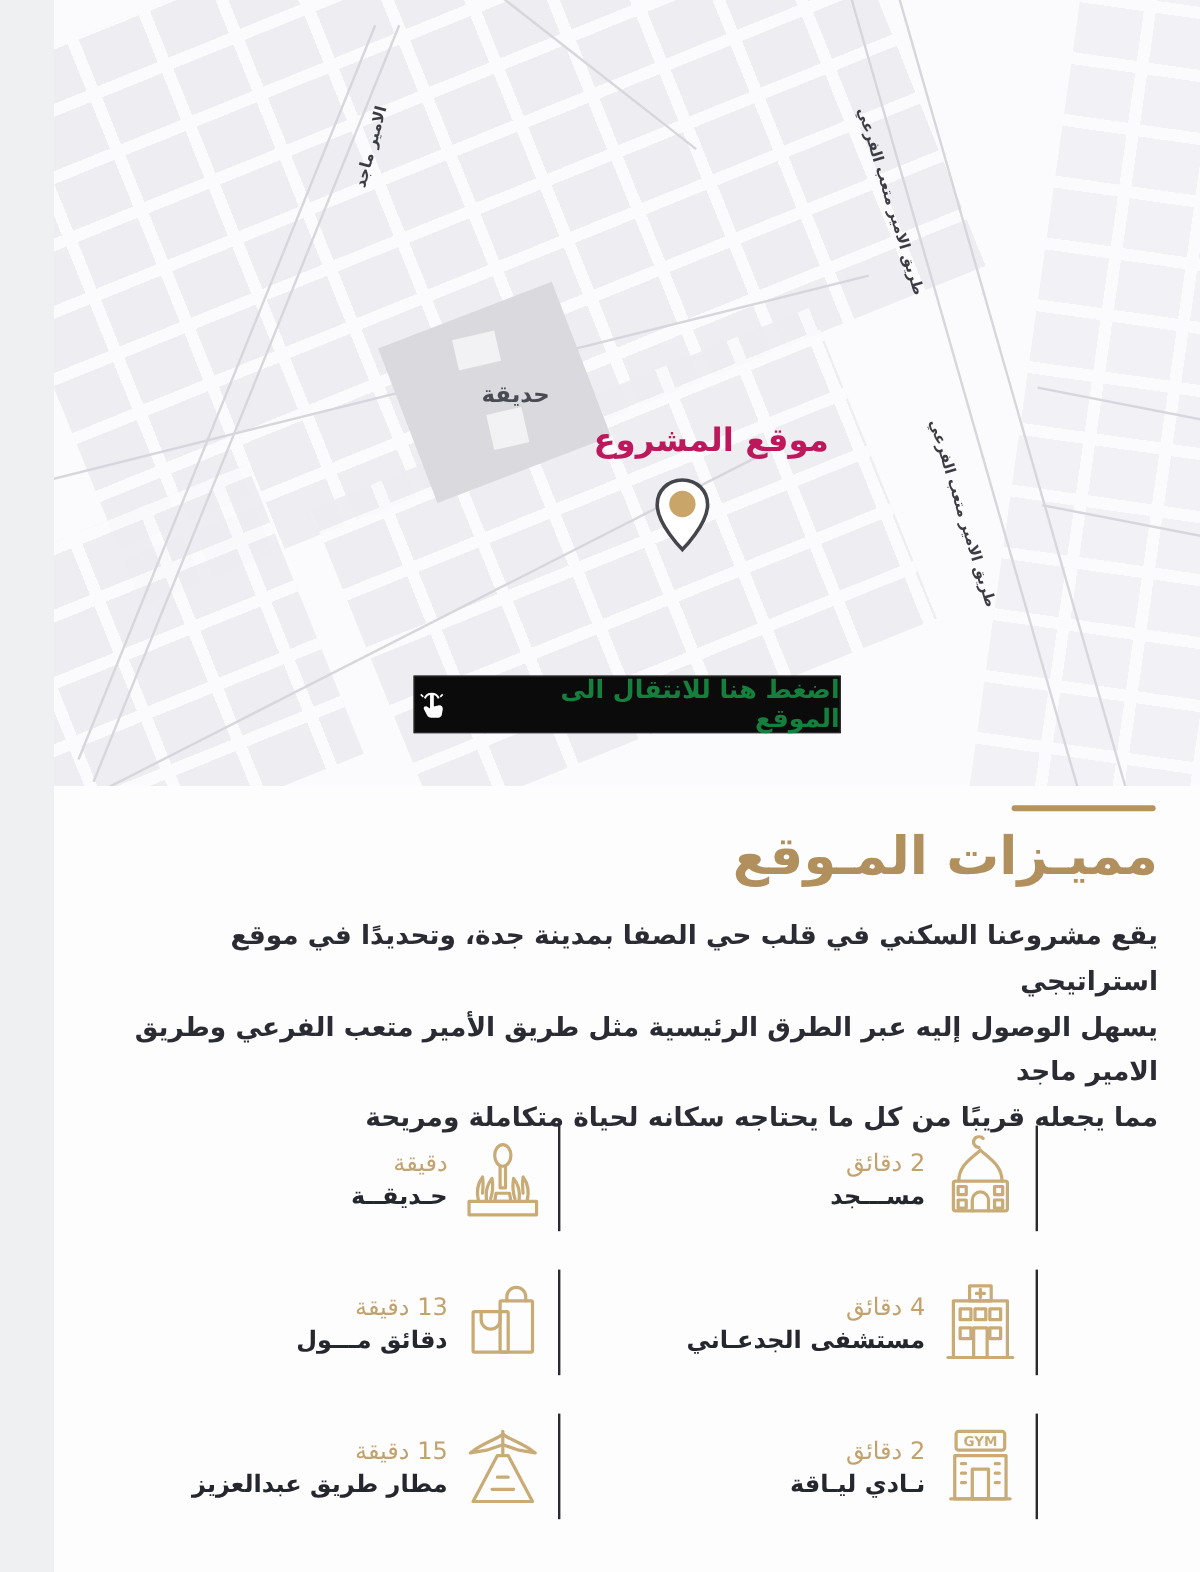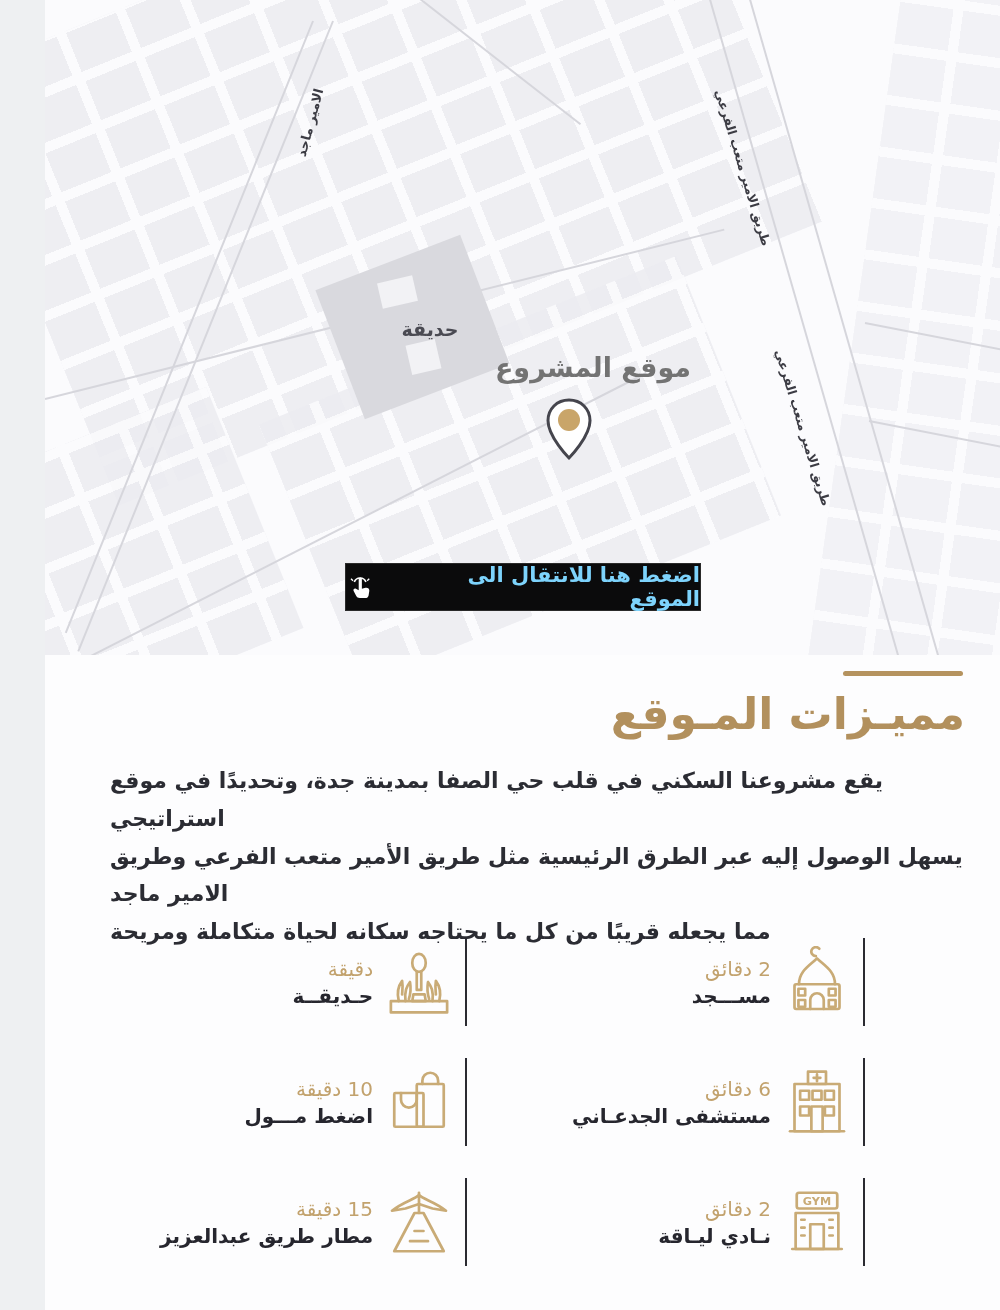--- a/index.html
+++ b/index.html
@@ -18,32 +18,32 @@
   .b1 { left:-40px; top:-80px; width:760px; height:460px; transform:rotate(-22deg); }
   .b2 { left:250px; top:330px; width:450px; height:280px; transform:rotate(-22deg); }
   .b3 { left:-60px; top:430px; width:280px; height:260px; transform:rotate(-22deg); }
   .b4 { left:810px; top:-20px; width:220px; height:700px; transform:rotate(8deg); opacity:.55; }
   .road { position:absolute; height:2px; background:#d6d6dc; transform-origin:left center; }
   .road-label { position:absolute; font-size:13px; font-weight:bold; color:#3c3c44; white-space:nowrap; text-align:center; direction:rtl; }
   #park-poly { position:absolute; left:290px; top:258px; width:155px; height:138px; background:#d9d9de; transform:rotate(-21deg); }
   #park-poly .bld1 { position:absolute; left:58px; top:18px; width:36px; height:26px; background:#f2f2f5; transform:rotate(8deg); }
   #park-poly .bld2 { position:absolute; left:62px; top:86px; width:30px; height:30px; background:#f2f2f5; transform:rotate(8deg); }
   #park-label { position:absolute; left:340px; top:318px; width:90px; text-align:center; font-size:19px; font-weight:bold; color:#4a4a52; }
-  #project-label { position:absolute; left:448px; top:352px; width:200px; text-align:center; font-size:27px; font-weight:bold; color:#737373; }
+  #project-label { position:absolute; left:448px; top:352px; width:200px; text-align:center; font-size:27px; font-weight:bold; color:#be185d; }
   #pin { position:absolute; left:500px; top:398px; }
 
   
   #cta-button { position:absolute; left:300px; top:563px; width:356px; height:48px; background:#0b0b0c; border:1px solid #2a2a2a;
     display:flex; flex-direction:row; align-items:center; justify-content:center; gap:10px; cursor:pointer; }
-  #cta-button span { color:#7dd3fc; font-size:21px; font-weight:bold;margin-left:42px; }
+  #cta-button span { color:#15803d; font-size:21px; font-weight:bold;margin-left:42px; }
 
   
   #gold-line { position:absolute; right:37px; top:671px; width:120px; height:5px; background:#b5935f; border-radius:3px; }
   #section-title { position:absolute; right:35px; top:688px; font-size:44px; font-weight:bold; color:#b2905d; text-align:left; }
-  #intro { position:absolute; right:35px; top:762px; width:855px; text-align:left; direction:rtl;margin-left:39px; }
+  #intro { position:absolute; right:35px; top:762px; width:855px; text-align:right; direction:rtl;margin-left:39px; }
   #intro p { font-size:22px; font-weight:600; color:#2b2c33; line-height:1.72; }
 
   #features { position:absolute; right:135px; top:932px; width:645px; display:grid;
     grid-template-columns:1fr 1fr; column-gap:105px; row-gap:20px; grid-auto-rows:100px; direction:rtl; }
   .feature { display:flex; flex-direction:row; align-items:center; gap:10px; }
   .fbar { width:2px; height:88px; background:#2a2a31; flex:0 0 2px; }
   .ficon { flex:0 0 72px; width:72px; height:72px; }
   .ftext { display:flex; flex-direction:column; align-items:flex-start; text-align:right; white-space:nowrap; }
   .ftime { color:#c2a26d; font-size:20px; font-weight:normal; line-height:1.35; }
   .fname { color:#26262e; font-size:20px; font-weight:bold; line-height:1.3; }
@@ -165,39 +165,39 @@
             <rect x="28" y="22" width="8" height="8"></rect>
             <rect x="39" y="22" width="8" height="8"></rect>
             <rect x="17" y="36" width="8" height="8"></rect>
             <rect x="39" y="36" width="8" height="8"></rect>
             <rect x="27" y="36" width="10" height="22"></rect>
             <path d="M8 58 h48"></path>
           </g>
         </svg>
       </div>
       <div class="ftext">
-        <span class="ftime">6 دقائق</span>
+        <span class="ftime">4 دقائق</span>
         <span class="fname">مستشفى الجدعـاني</span>
       </div>
     </div>
 
     <div class="feature">
       <div class="ficon">
         <svg viewBox="0 0 64 64">
           <g class="gold-stroke">
             <rect x="30" y="16" width="24" height="38" rx="1"></rect>
             <path d="M35 16 v-3 a7 7 0 0 1 14 0 v3"></path>
             <rect x="10" y="24" width="26" height="30" rx="1"></rect>
             <path d="M16 24 v6 a7 7 0 0 0 14 0 v-6"></path>
           </g>
         </svg>
       </div>
       <div class="ftext">
-        <span class="ftime">10 دقيقة</span>
-        <span class="fname">اضغط مـــول</span>
+        <span class="ftime">13 دقيقة</span>
+        <span class="fname">دقائق مـــول</span>
       </div>
       <div class="fbar" style="order:-1"></div>
     </div>
 
     <div class="feature">
       <div class="fbar"></div>
       <div class="ficon">
         <svg viewBox="0 0 64 64">
           <g class="gold-stroke">
             <rect x="14" y="6" width="36" height="14" rx="2"></rect>

